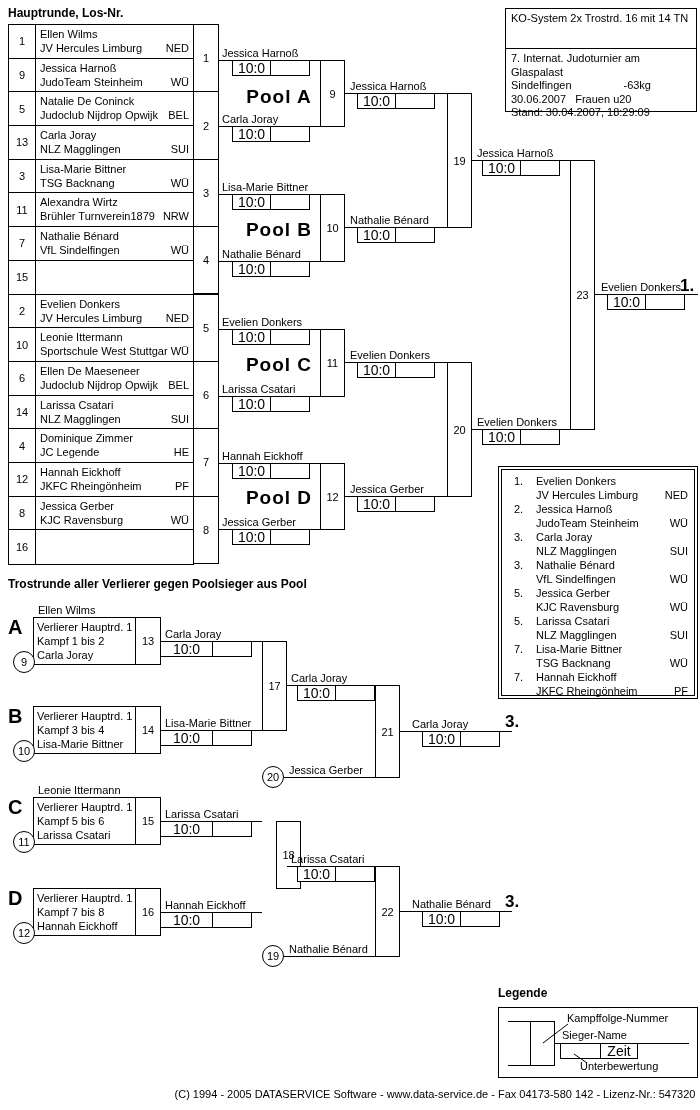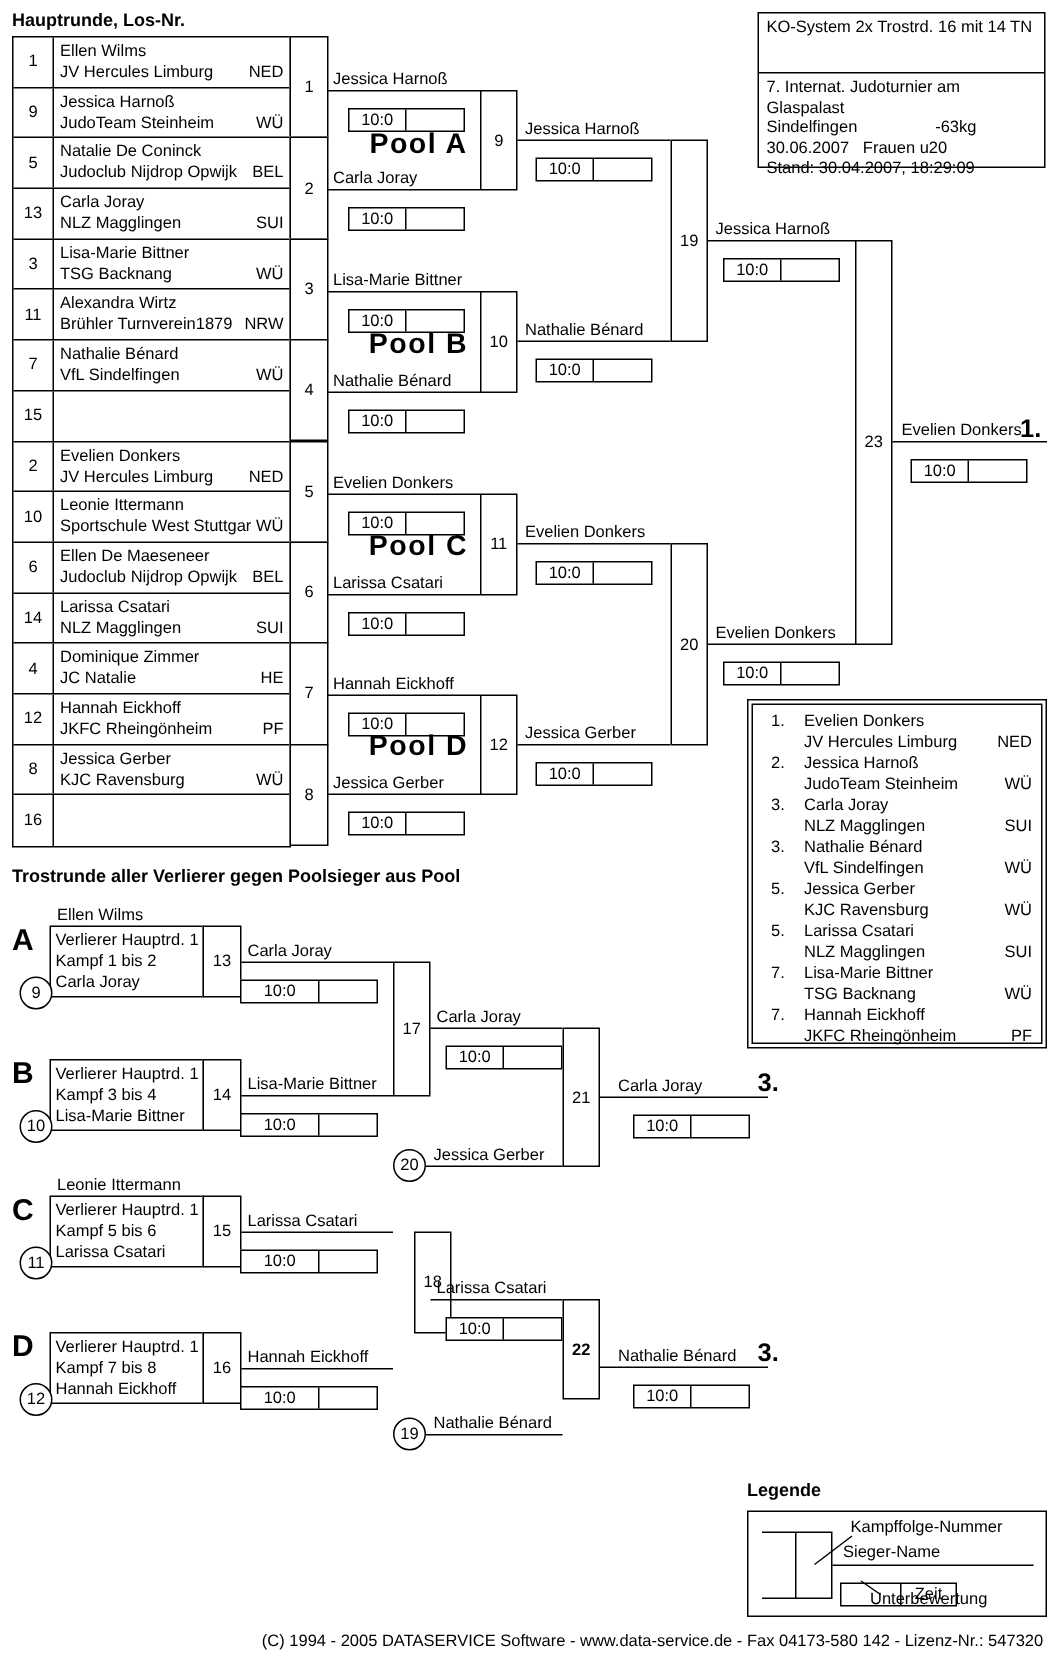--- a/index.html
+++ b/index.html
@@ -5,21 +5,21 @@
   html,body{margin:0;padding:0;background:#fff;}
   #page{position:relative;width:700px;height:1110px;background:#fff;color:#000;
         font-family:"Liberation Sans","DejaVu Sans",sans-serif;font-size:11px;overflow:hidden;}
   .abs{position:absolute;}
   .hline{position:absolute;height:1px;background:#000;}
   .nm{position:absolute;white-space:nowrap;font-size:11px;line-height:13px;}
   .sect-title{position:absolute;font-weight:bold;font-size:12px;white-space:nowrap;}
   .vbox{position:absolute;border:1px solid #000;background:#fff;box-sizing:border-box;
         display:flex;align-items:center;justify-content:center;font-size:11px;}
   .score{position:absolute;display:flex;border:1px solid #000;background:#fff;height:16px;
-         box-sizing:border-box;font-size:11px;line-height:13px;text-align:center;margin-top:12px;}
+         box-sizing:border-box;font-size:14px;line-height:13px;text-align:center;}
   .score .c1{border-right:1px solid #000;box-sizing:border-box;padding-top:1px;}
   .score .c2{box-sizing:border-box;padding-top:1px;}
   .score.std .c1{width:38px}.score.std .c2{width:38px}
   .score.wide .c1{width:52px}.score.wide .c2{width:38px}
   .score.lg .c1{width:40px}.score.lg .c2{width:36px}
   .circle{position:absolute;width:22px;height:22px;border:1px solid #000;border-radius:50%;
           background:#fff;box-sizing:border-box;display:flex;align-items:center;justify-content:center;font-size:11px;}
   .pool-label{position:absolute;width:104px;text-align:center;font-weight:bold;font-size:19px;letter-spacing:1px;}
   .rank-big{position:absolute;font-weight:bold;font-size:17px;}
   .blk-label{position:absolute;font-weight:bold;font-size:20px;}
@@ -189,21 +189,21 @@
             <span>NLZ Magglingen</span>
             <span>SUI</span>
           </div>
         </div>
       </div>
     <div class="erow">
         <div class="elos">4</div>
         <div class="einfo">
           <div>Dominique Zimmer</div>
           <div class="eclub">
-            <span> JC Natalie</span>
+            <span> JC Legende</span>
             <span>HE</span>
           </div>
         </div>
       </div>
     <div class="erow">
         <div class="elos">12</div>
         <div class="einfo">
           <div>Hannah Eickhoff</div>
           <div class="eclub">
             <span>JKFC Rheingönheim</span>
@@ -532,21 +532,21 @@
     </div>
 
   <div class="vbox" style="left:276px;top:821px;width:25px;height:68px;">18</div>
   <div class="hline" style="left:287px;top:866px;width:88px;"></div>
   <div class="nm" style="left:291px;top:853px;">Larissa Csatari</div>
   <div class="score std" style="left:297px;top:866px;">
       <span class="c1">10:0</span>
       <span class="c2"></span>
     </div>
 
-  <div class="vbox" style="left:375px;top:866px;width:25px;height:67px;font-weight:bold;">22</div>
+  <div class="vbox" style="left:375px;top:866px;width:25px;height:91px;">22</div>
   <div class="circle" style="left:262px;top:945px;">19</div>
   <div class="hline" style="left:284px;top:956px;width:91px;"></div>
   <div class="nm" style="left:289px;top:943px;">Nathalie Bénard</div>
   <div class="hline" style="left:400px;top:911px;width:112px;"></div>
   <div class="nm" style="left:412px;top:898px;">Nathalie Bénard</div>
   <div class="rank-big" style="left:505px;top:892px;">3.</div>
   <div class="score std" style="left:422px;top:911px;">
       <span class="c1">10:0</span>
       <span class="c2"></span>
     </div>

